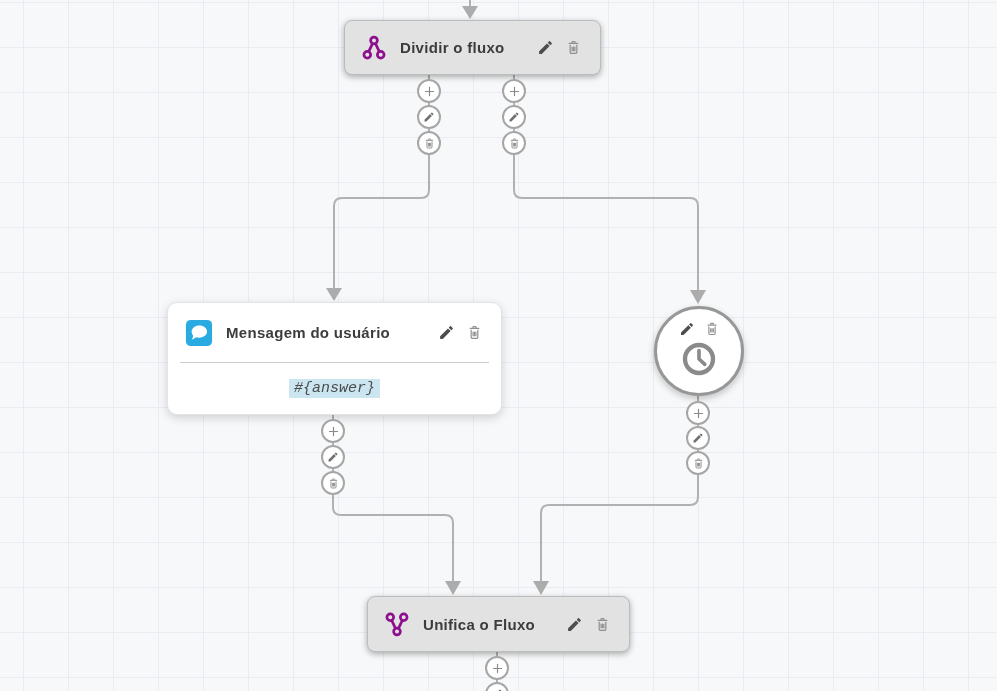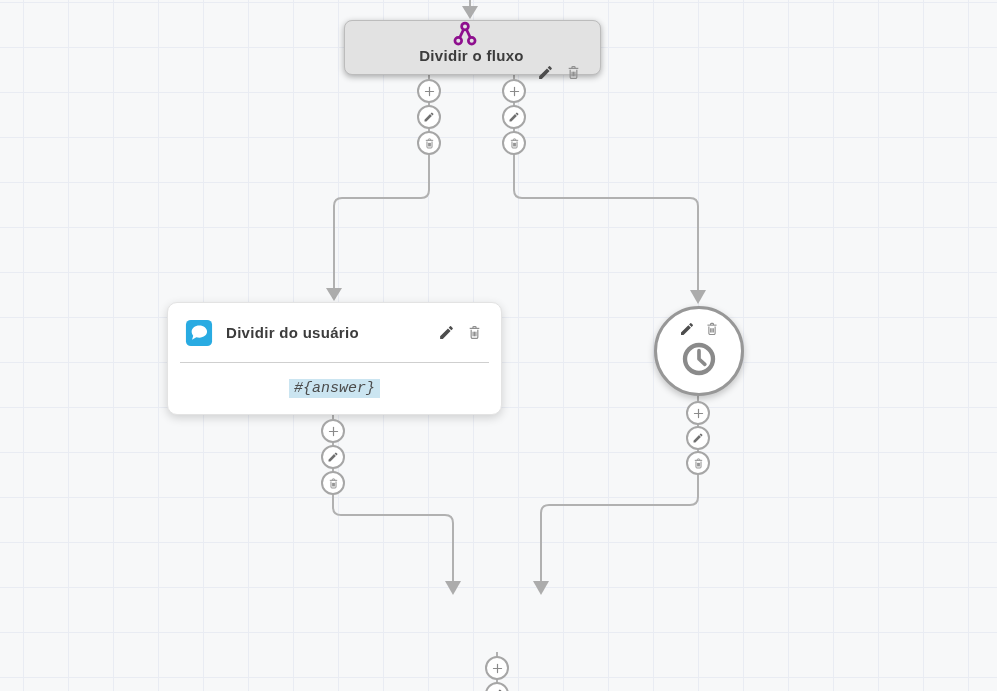--- a/index.html
+++ b/index.html
@@ -14,21 +14,20 @@
     background-position:23px 0px,0px 2px;
   }
   svg.wires{position:absolute;left:0;top:0;width:997px;height:691px;pointer-events:none;}
 
   
   .node{position:absolute;box-sizing:border-box;display:flex;align-items:center;}
   .node.gray{
     background:#e2e2e2;border:1px solid #bcbcbc;border-radius:8px;
     box-shadow:0 2px 6px rgba(0,0,0,.32);
     padding:0 18px 0 16px;
-    flex-direction:column;
   }
   .node.white{
     background:#fff;border:1px solid #e3e3e3;border-radius:10px;
     box-shadow:0 3px 10px rgba(0,0,0,.16);
     display:block;padding:0;
   }
   .node-title{font-size:15px;font-weight:bold;color:#3c3c3c;letter-spacing:.3px;white-space:nowrap;}
   .node-actions{margin-left:auto;display:flex;align-items:center;gap:11px;}
   .node-actions svg{display:block;cursor:pointer;}
   .hdr-pencil{color:#4d4d4d;}
@@ -191,21 +190,21 @@
       </svg>
     </div>
 
   <div class="node white" id="node-message">
     <div class="msg-header">
       <span class="node-icon">
         <svg width="28" height="28">
             <use href="#sym-chat" width="28" height="28"></use>
           </svg>
       </span>
-      <span class="node-title">Dividir do usuário</span>
+      <span class="node-title">Mensagem do usuário</span>
       <span class="node-actions">
         <svg class="hdr-pencil" width="17" height="17">
             <use href="#sym-pencil" width="17" height="17"></use>
           </svg>
         <svg class="hdr-trash" width="17" height="17">
             <use href="#sym-trash" width="17" height="17"></use>
           </svg>
       </span>
     </div>
     <div class="msg-divider"></div>
@@ -253,20 +252,38 @@
       <svg width="12" height="12">
         <use href="#sym-pencil" width="12" height="12"></use>
       </svg>
     </div>
   <div class="port-btn" style="left:698px;top:463px">
       <svg width="13" height="13">
         <use href="#sym-trash" width="13" height="13"></use>
       </svg>
     </div>
 
+  <div class="node gray" id="node-merge">
+    <span class="node-icon">
+      <svg width="26" height="26">
+          <g stroke="#8e0f8e">
+            <use href="#sym-merge" width="26" height="26"></use>
+          </g>
+        </svg>
+    </span>
+    <span class="node-title">Unifica o Fluxo</span>
+    <span class="node-actions">
+      <svg class="hdr-pencil" width="17" height="17">
+          <use href="#sym-pencil" width="17" height="17"></use>
+        </svg>
+      <svg class="hdr-trash" width="17" height="17">
+          <use href="#sym-trash" width="17" height="17"></use>
+        </svg>
+    </span>
+  </div>
 
   <div class="port-btn" style="left:497px;top:668px">
       <svg width="15" height="15">
         <use href="#sym-plus" width="15" height="15"></use>
       </svg>
     </div>
   <div class="port-btn edit" style="left:497px;top:694px">
       <svg width="12" height="12">
         <use href="#sym-pencil" width="12" height="12"></use>
       </svg>

